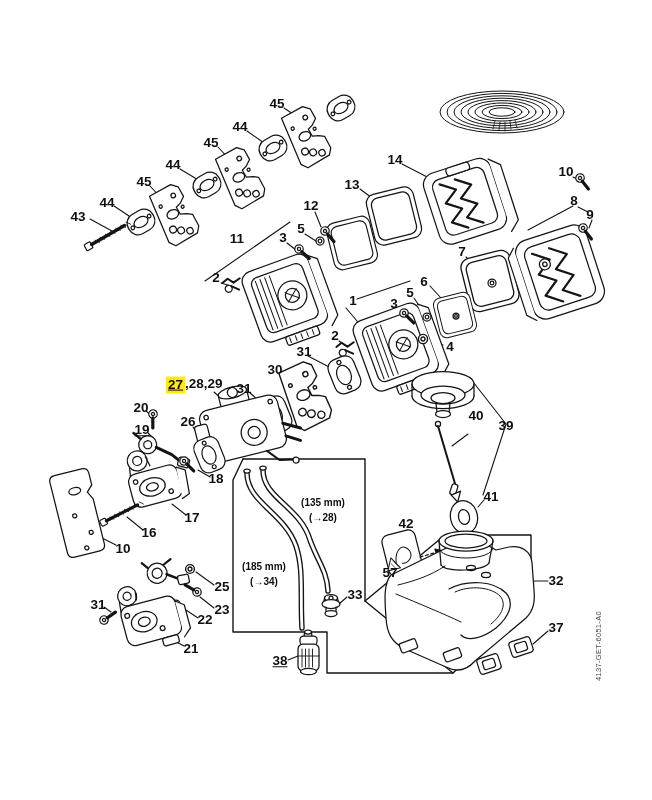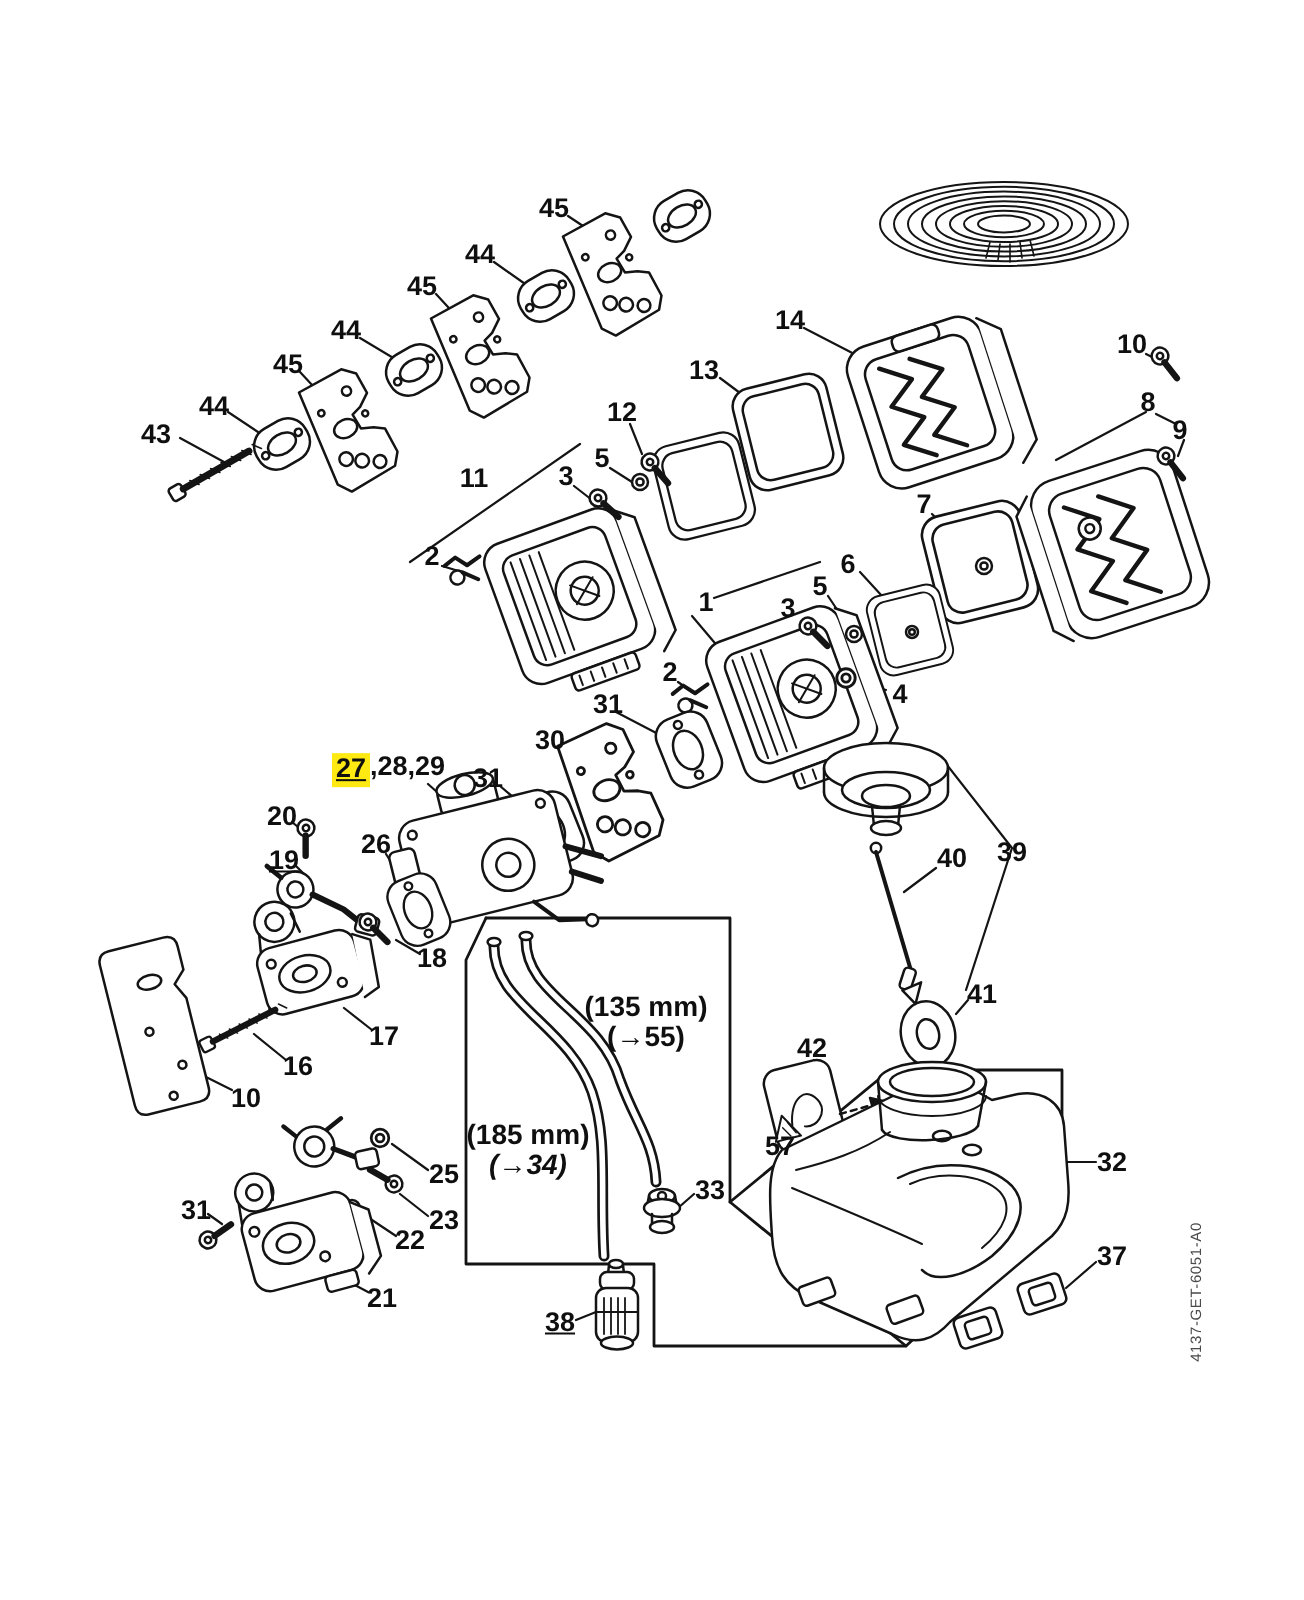--- a/index.html
+++ b/index.html
@@ -1,21 +1,21 @@
 <!DOCTYPE html>
 <html><head>
 <meta charset="utf-8">
 <style>
   html,body{margin:0;padding:0}
   body{width:652px;height:800px;background:#ffffff;position:relative;overflow:hidden;
        font-family:"Liberation Sans",sans-serif}
   #canvas{position:absolute;left:0;top:0}
   .co{position:absolute;transform:translate(-50%,-50%);font-weight:bold;font-size:13.5px;
       color:#0f0f0f;line-height:1;white-space:nowrap}
-  .ms{font-size:14px}
+  .ms{font-size:10px}
   .hlg{position:absolute;display:flex;font-weight:bold;font-size:13.5px;color:#0f0f0f;line-height:1.1}
   .hl{padding:1px 2px}
   .drawing-no{position:absolute;left:598px;top:646px;transform:translate(-50%,-50%) rotate(-90deg);
       font-size:7.5px;color:#4a4a4a;white-space:nowrap;letter-spacing:.3px}
 </style>
 </head>
 <body>
 
 <svg id="canvas" width="652" height="800" viewBox="0 0 652 800">
 <defs>
@@ -379,29 +379,29 @@
     <span class="co" style="left: 123px; top: 549px;">10</span>
     <span class="co" style="left: 222px; top: 587px;">25</span>
     <span class="co" style="left: 222px; top: 610px;">23</span>
     <span class="co" style="left: 205px; top: 620px;">22</span>
     <span class="co" style="left: 98px; top: 605px;">31</span>
     <span class="co" style="left: 191px; top: 649px;">21</span>
     <span class="co" style="left: 355px; top: 595px;">33</span>
     <span class="co" style="left: 280px; top: 661px; text-decoration: underline;">38</span>
     <span class="co" style="left: 390px; top: 573px;">57</span>
     <span class="co" style="left: 406px; top: 524px;">42</span>
-    <span class="co" style="left: 476px; top: 429px;">40</span>
+    <span class="co" style="left: 476px; top: 416px;">40</span>
     <span class="co" style="left: 506px; top: 426px;">39</span>
     <span class="co" style="left: 491px; top: 497px;">41</span>
     <span class="co" style="left: 556px; top: 581px;">32</span>
     <span class="co" style="left: 556px; top: 628px;">37</span>
     <span class="co ms" style="left: 323px; top: 503px;">(135 mm)</span>
-    <span class="co ms" style="left: 323px; top: 518px;">(→55)</span>
+    <span class="co ms" style="left: 323px; top: 518px;">(→28)</span>
     <span class="co ms" style="left: 264px; top: 567px;">(185 mm)</span>
-    <span class="co ms" style="left: 264px; top: 582px; font-style: italic;">(→34)</span>
+    <span class="co ms" style="left: 264px; top: 582px;">(→34)</span>
   </div>
 
 <div class="hlg" style="left:166px;top:385px;transform:translate(0,-50%)">
   <span class="hl" style="background: rgb(255, 233, 18); text-decoration: underline;">27</span>
     <span>,28,29</span>
 </div>
 
 <div class="drawing-no">4137-GET-6051-A0</div>
 
 </body></html>

